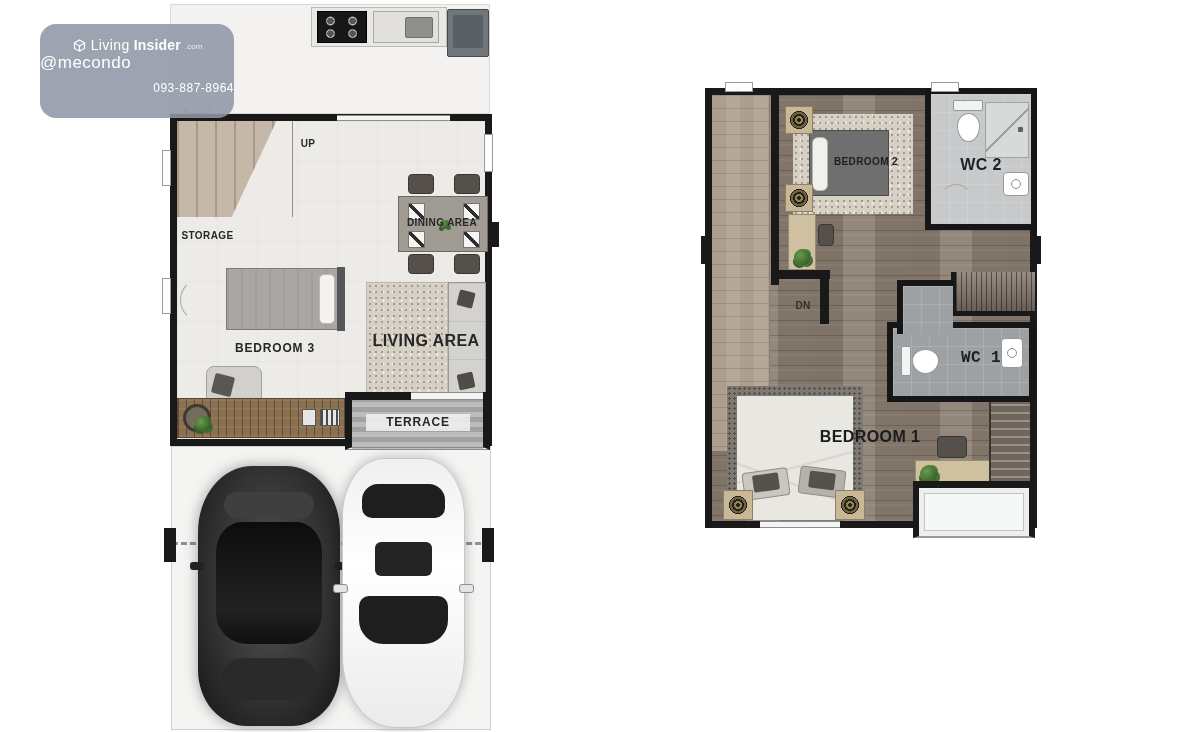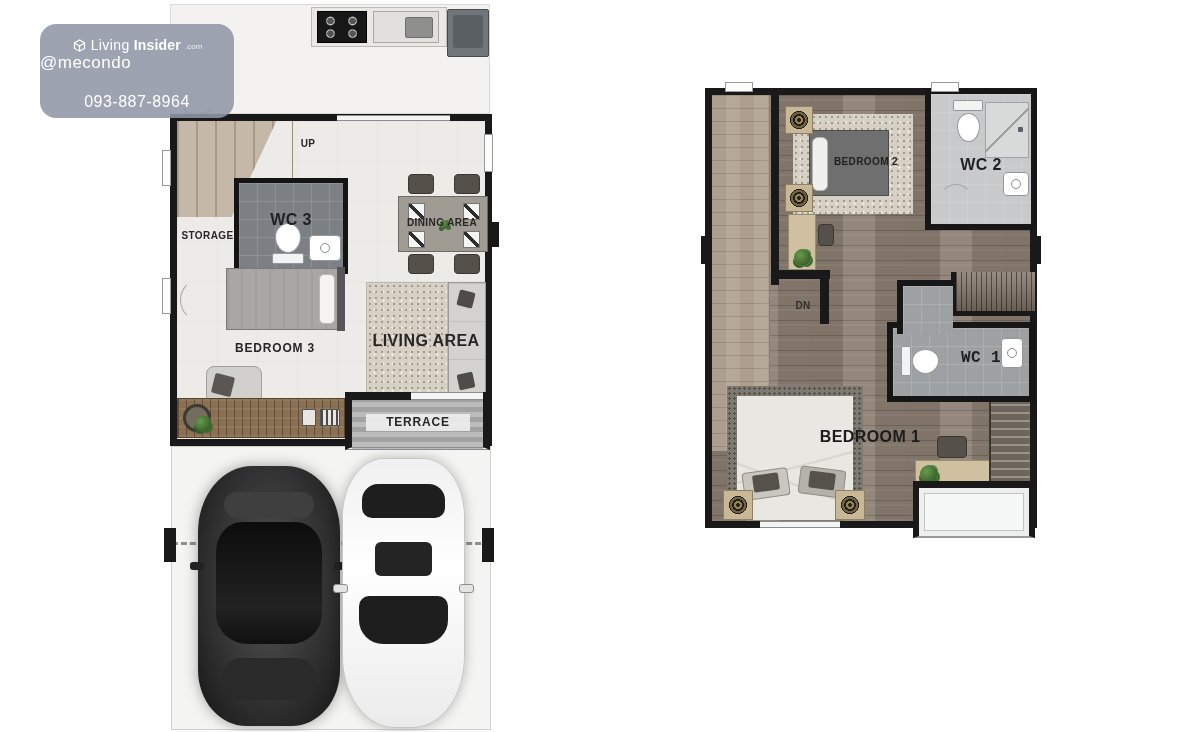--- a/index.html
+++ b/index.html
@@ -60,21 +60,21 @@
   .car{position:absolute;z-index:5;}
   .car-part{position:absolute;box-sizing:border-box;}
   
   .wm{left:40px;top:24px;width:194px;height:94px;background:rgba(143,150,165,.88);
       border-radius:16px;color:#fff;z-index:50;}
   .wm-row1{display:flex;align-items:center;justify-content:center;gap:4px;margin-top:13px;font-size:14px;}
   .wm-light{font-weight:300;letter-spacing:.4px;}
   .wm-bold{font-weight:bold;letter-spacing:.2px;}
   .wm-suffix{font-size:8px;opacity:.8;align-self:flex-end;margin-bottom:2px;}
   .wm-handle{font-size:17px;font-weight:300;margin-top:0;letter-spacing:.5px;}
-  .wm-phone{text-align:center;font-size:16px;margin-top:20px;letter-spacing:.5px;}
+  .wm-phone{text-align:right;font-size:12px;margin-top:8px;letter-spacing:.5px;}
 </style>
 </head>
 <body>
 
 <div id="canvas">
 
   <div class="abs" id="f1" style="left:170px;top:0;width:322px;height:732px;">
 
     <div class="abs" style="left:0;top:4px;width:320px;height:110px;background:#f3f2f0;border:1px solid #d9d9d6;">
       <div class="abs" style="left:140px;top:2px;width:136px;height:40px;background:#e9e8e4;border:1px solid #b9b9b6;"></div>
@@ -96,28 +96,20 @@
     <div class="abs" style="left:0;top:114px;width:322px;height:332px;border:7px solid #191919;background:#edebe7;
                 background-image:linear-gradient(rgba(0,0,0,.025) 1px,transparent 1px),
                 linear-gradient(90deg,rgba(0,0,0,.025) 1px,transparent 1px);background-size:40px 40px;"></div>
     <div class="abs window-band" style="left:167px;top:115px;width:113px;height:6px;"></div>
 
     <div class="abs stairs-tex" style="left:7px;top:121px;width:116px;height:96px;border-right:1px solid #9c8d7b;"></div>
     <div class="lbl lbl-sm" style="left:118px;top:138px;width:40px;">UP</div>
 
     <div class="lbl lbl-sm" style="left:0;top:230px;width:75px;">STORAGE</div>
 
-    <div class="abs tile" style="left:64px;top:178px;width:114px;height:96px;border:5px solid #141414;background-color:#7c8084;">
-      <div class="lbl" style="left:0;top:28px;width:104px;color:#1d2124;">WC 3</div>
-      <div class="abs toilet-bowl" style="left:36px;top:40px;width:26px;height:30px;"></div>
-      <div class="abs toilet-tank" style="left:33px;top:70px;width:32px;height:11px;"></div>
-      <div class="abs basin" style="left:70px;top:52px;width:32px;height:26px;">
-          <i></i>
-        </div>
-    </div>
 
     <div class="abs" style="left:228px;top:196px;width:90px;height:56px;background:#a09c94;border:1px solid #6d6a64;z-index:4;">
       <div class="placemat" style="left:9px;top:6px;"></div>
       <div class="placemat" style="left:64px;top:6px;"></div>
       <div class="placemat" style="left:9px;top:34px;"></div>
       <div class="placemat" style="left:64px;top:34px;"></div>
       <div class="abs plant" style="left:41px;top:23px;width:9px;height:9px;"></div>
     </div>
     <div class="abs chair" style="left:238px;top:174px;width:26px;height:20px;"></div>
     <div class="abs chair" style="left:284px;top:174px;width:26px;height:20px;"></div>

